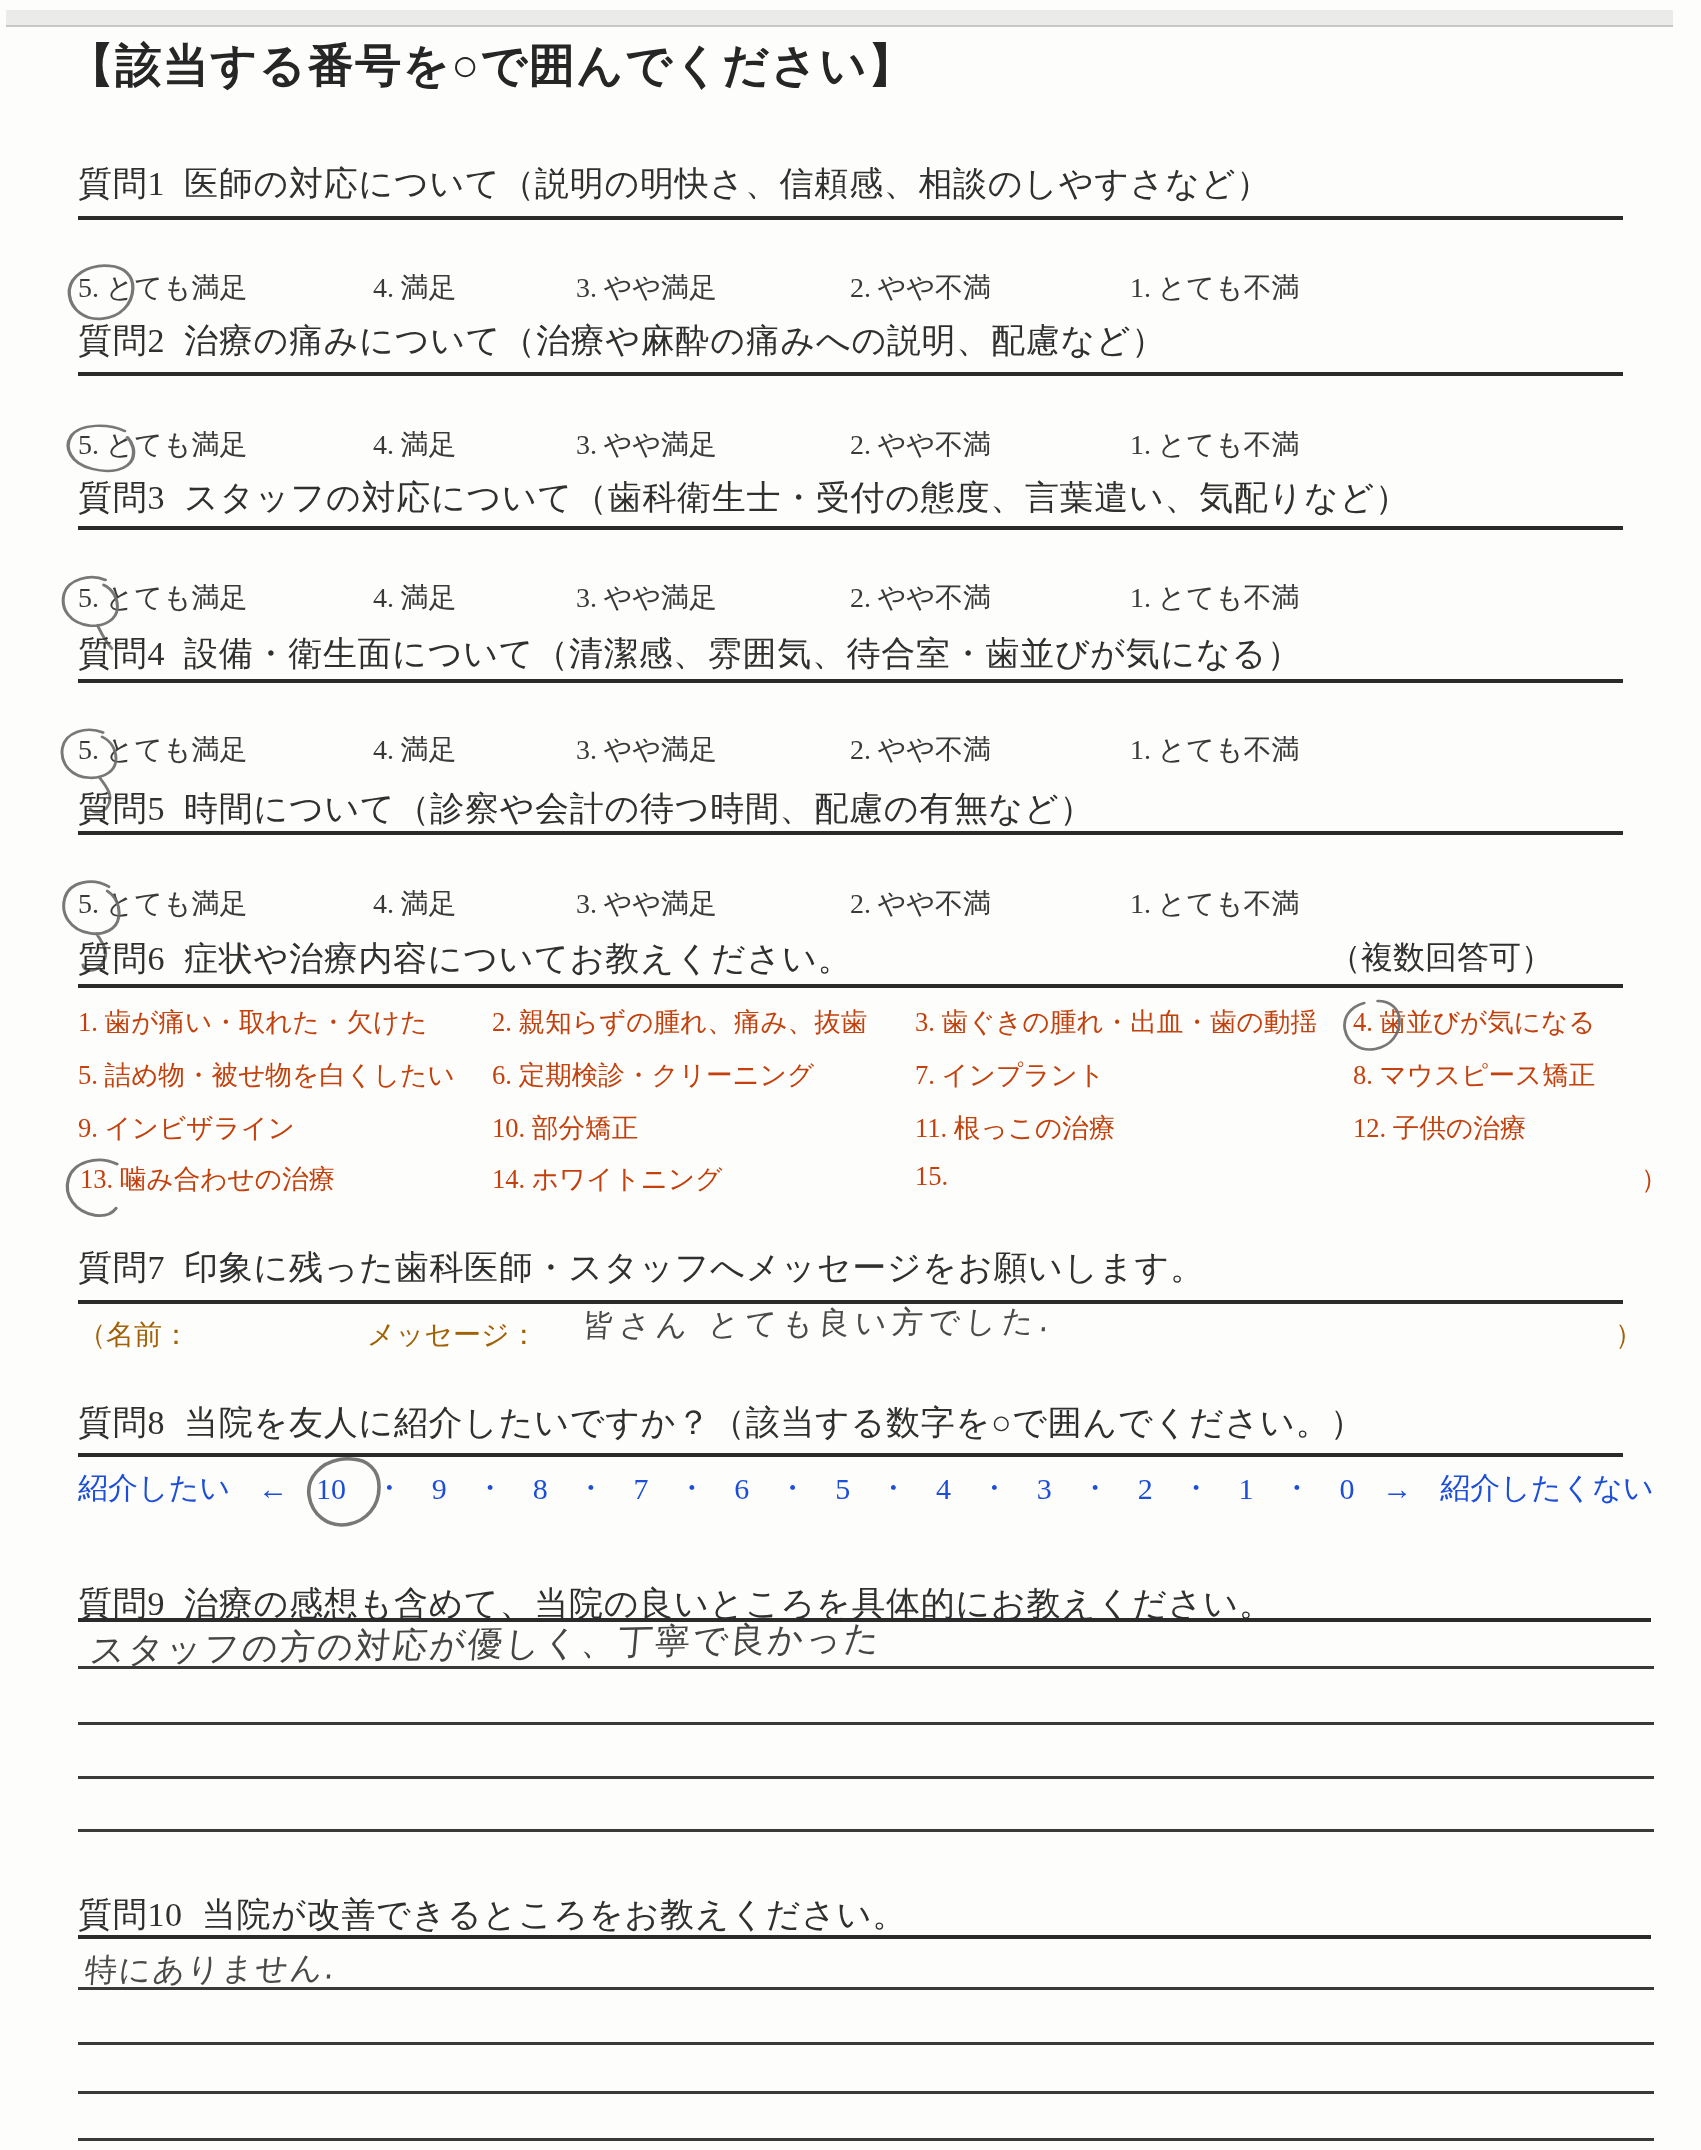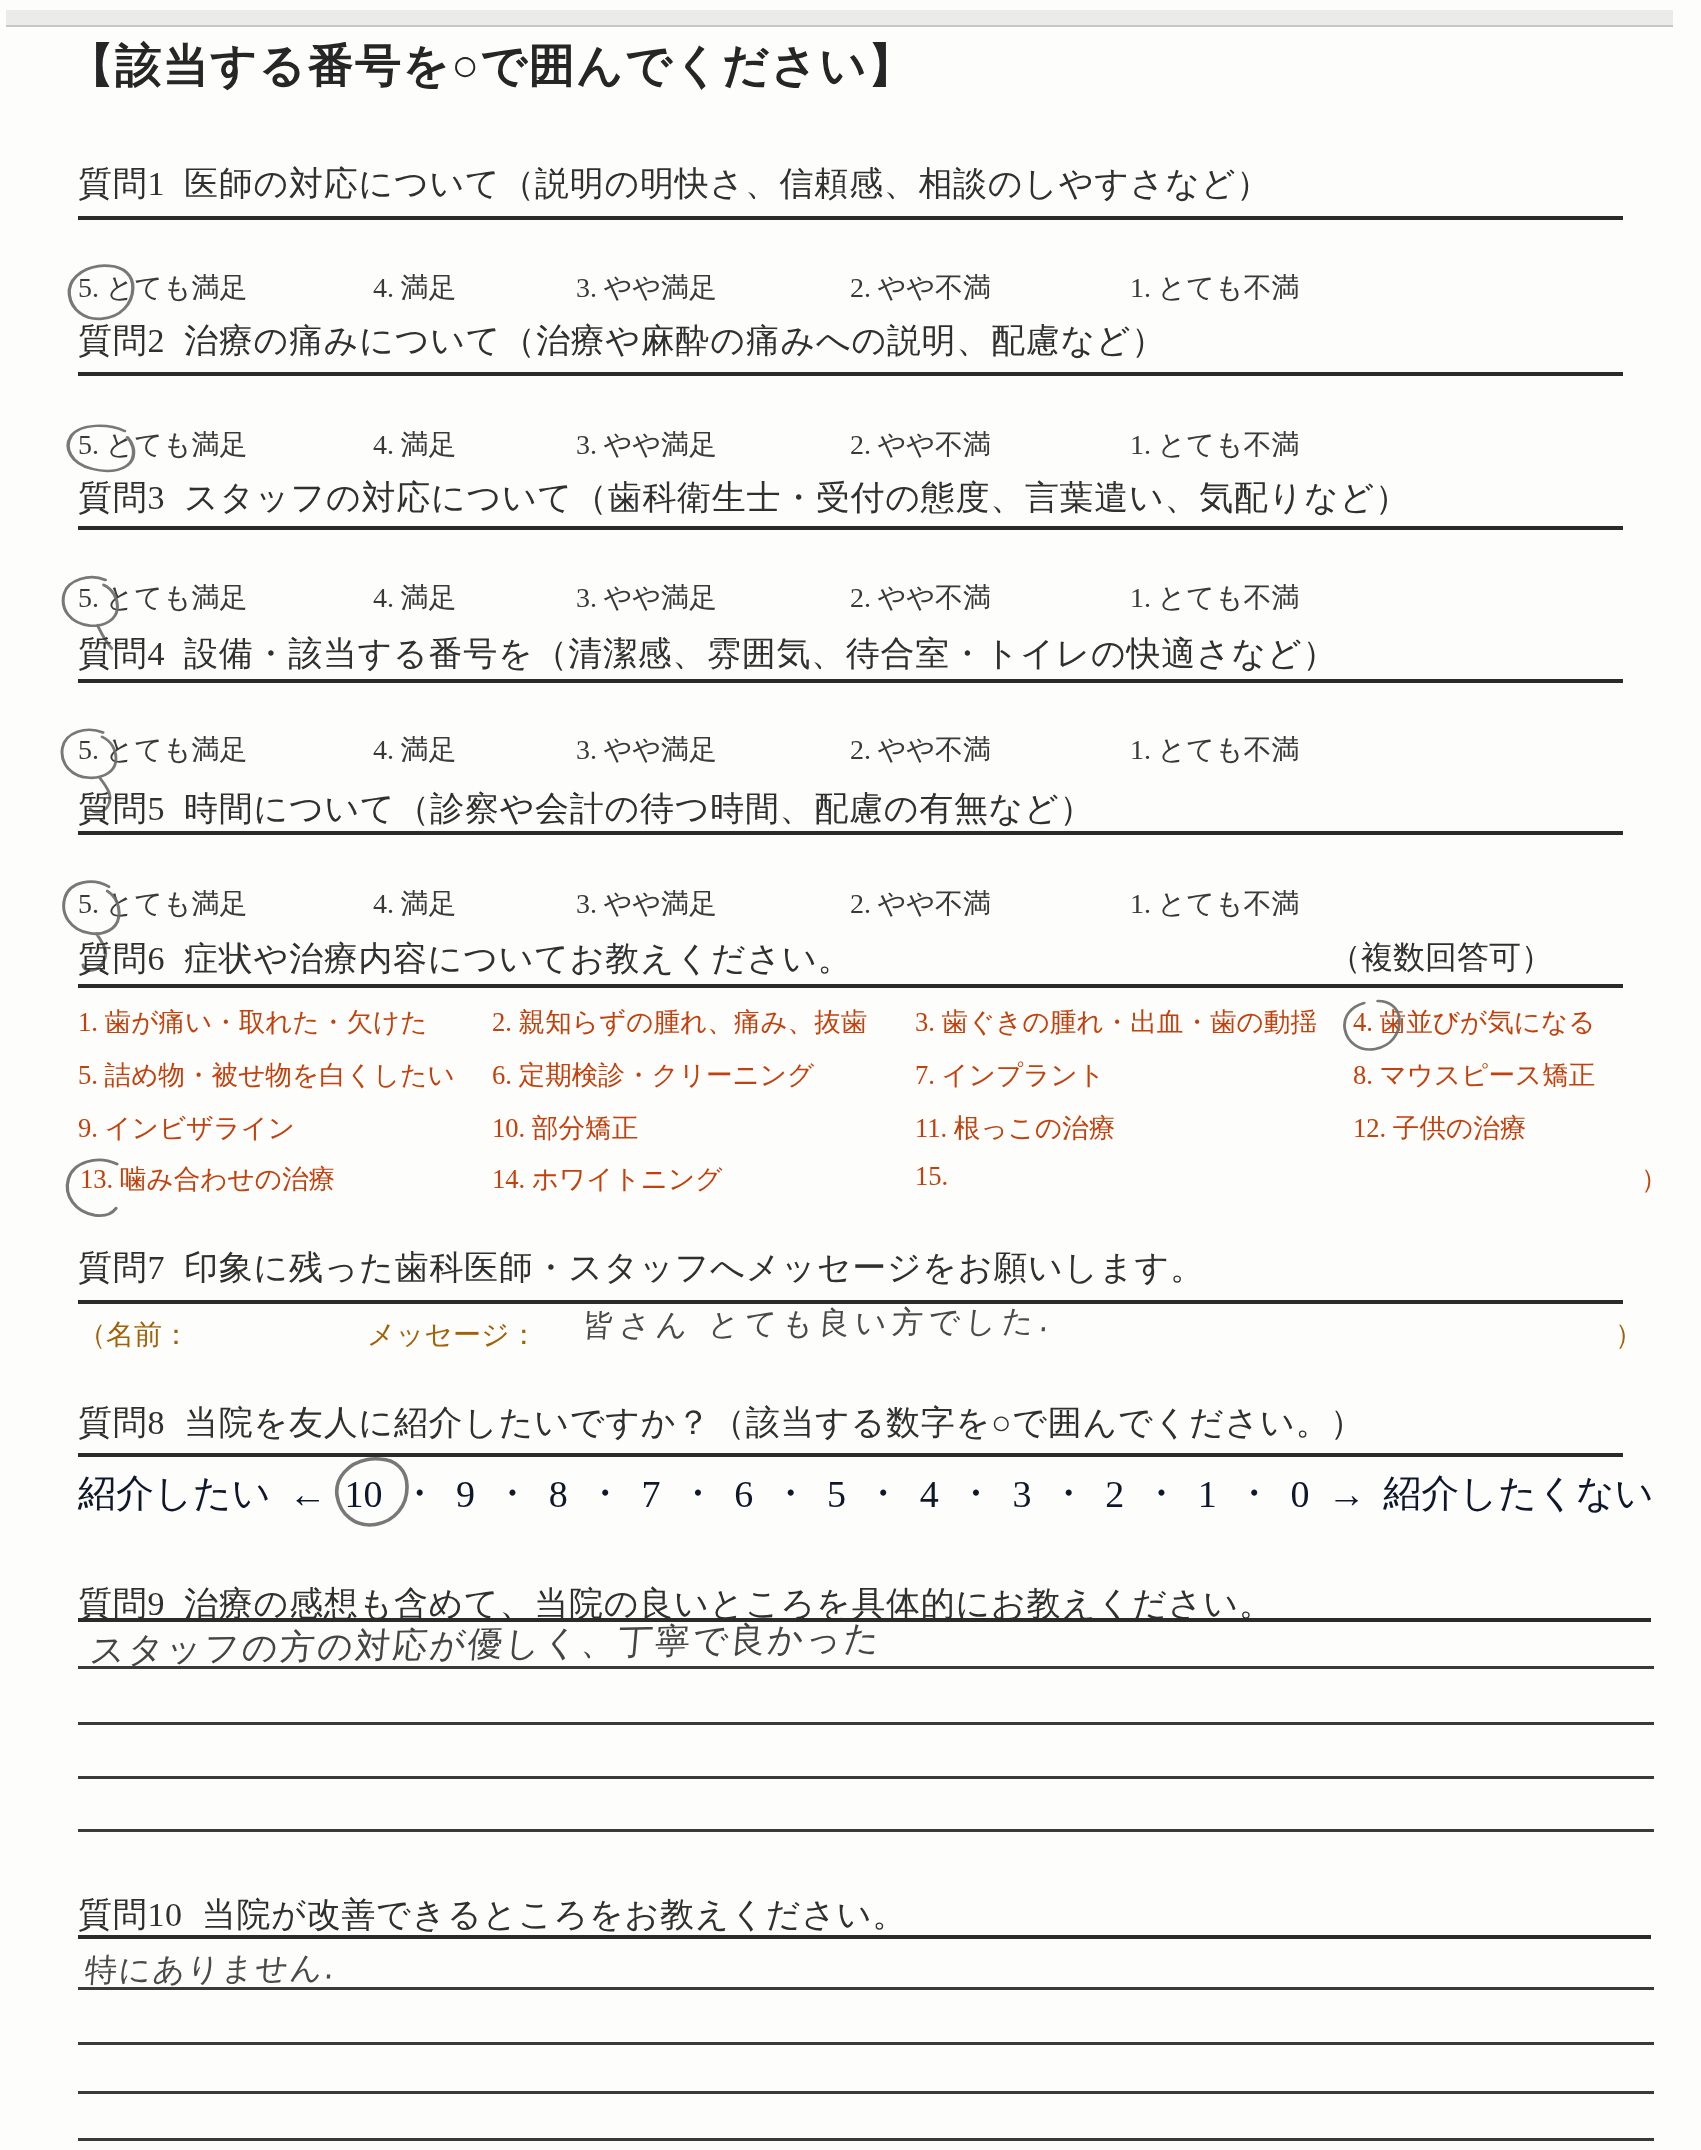--- a/index.html
+++ b/index.html
@@ -22,21 +22,21 @@
   .hand{position:absolute;font-family:"DejaVu Sans","Liberation Sans",sans-serif;
         color:#4a4a48;white-space:nowrap;transform-origin:left center;}
   .hand7{font-size:31px;letter-spacing:5.2px;transform:rotate(-0.6deg) skewX(-5deg);}
   .hand9{font-size:35px;letter-spacing:2.2px;transform:rotate(-0.9deg) skewX(-6deg);color:#454543;}
   .hand10{font-size:32px;letter-spacing:1.5px;transform:rotate(-0.6deg) skewX(-5deg);}
   .circ{position:relative;display:inline-block;}
   .circ .num{position:relative;z-index:1;}
   .mark{position:absolute;fill:none;stroke:#6d6d6b;stroke-width:4.4;stroke-linecap:round;
         stroke-linejoin:round;opacity:.92;overflow:visible;pointer-events:none;}
   .nps{position:absolute;display:flex;align-items:center;justify-content:space-between;
-       font-size:38px;color:#0f172a;}
+       font-size:30px;color:#1d4ed8;}
   .nps span{white-space:nowrap;}
 </style>
 </head>
 <body>
 
 <div class="page">
   <div class="scanband"></div>
   <h1 class="title">【該当する番号を○で囲んでください】</h1>
 
   <div class="qhead" style="left:78px;top:161px">
@@ -90,21 +90,21 @@
         <span class="num">5.</span>
       </span><span class="lab">とても満足</span>
     </span>
     <span class="opt" style="left:295px"><span class="num">4.</span><span class="lab">満足</span></span>
     <span class="opt" style="left:498px"><span class="num">3.</span><span class="lab">やや満足</span></span>
     <span class="opt" style="left:772px"><span class="num">2.</span><span class="lab">やや不満</span></span>
     <span class="opt" style="left:1052px"><span class="num">1.</span><span class="lab">とても不満</span></span>
   </div>
 
   <div class="qhead" style="left:78px;top:631px">
-    <span class="qid">質問4</span><span>設備・該当する番号を（清潔感、雰囲気、待合室・トイレの快適さなど）</span>
+    <span class="qid">質問4</span><span>設備・衛生面について（清潔感、雰囲気、待合室・歯並びが気になる）</span>
   </div>
   <div class="uline" style="left:78px;top:679px;width:1545px"></div>
   <div class="opts" style="left:78px;top:695px;width:1550px">
     <span class="opt" style="left:0">
       <span class="circ">
         <svg class="mark" style="left:-20px;top:-9.6px;width:72px;height:95px;transform:rotate(-5deg)" viewBox="0 0 110 160" preserveAspectRatio="none">
             <path d="M74 16 C50 2 16 10 10 36 C4 62 20 86 48 90 C70 93 88 82 90 63 C92 46 84 30 72 23 M62 90 C74 110 82 126 70 142 C62 152 48 150 44 142"></path>
           </svg>
         <span class="num">5.</span>
       </span><span class="lab">とても満足</span>

